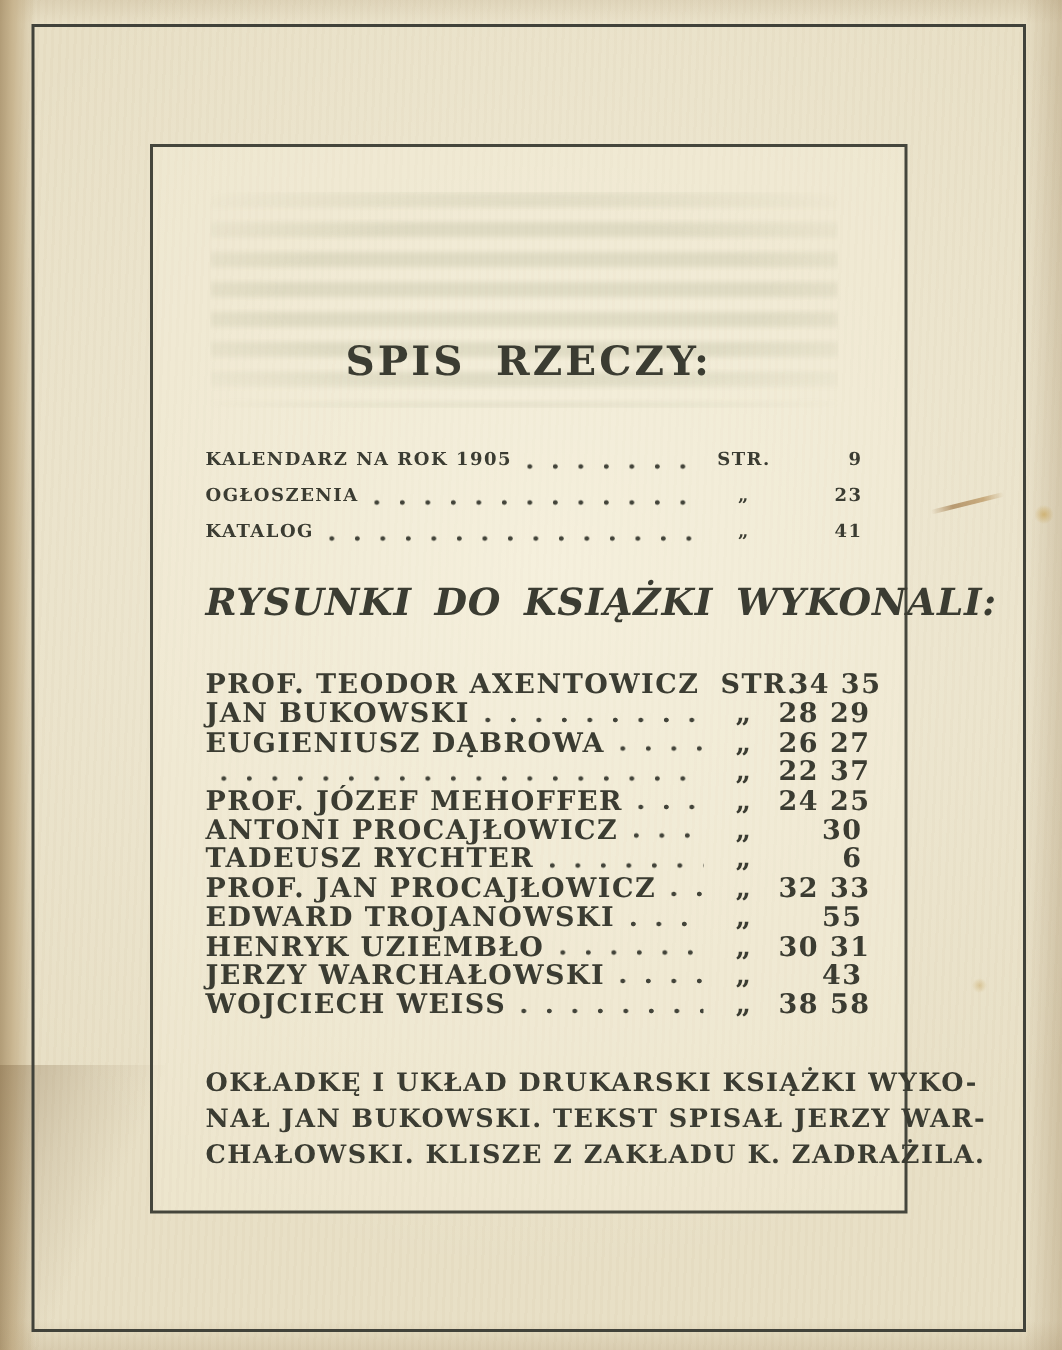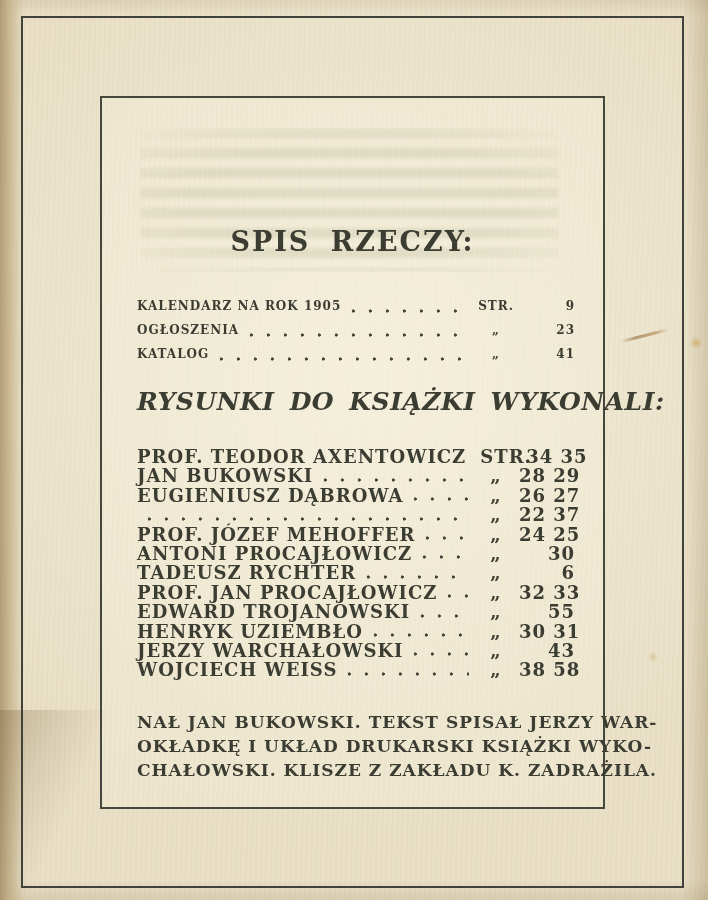--- a/index.html
+++ b/index.html
@@ -224,20 +224,20 @@
         <div class="row">
           <span class="label">WOJCIECH WEISS</span>
           <span class="leader"></span>
           <span class="ref">„</span>
           <span class="pages">38 58</span>
         </div>
       </div>
 
     <div class="colophon">
 
+        <div class="colophon-line">OKŁADKĘ I UKŁAD DRUKARSKI KSIĄŻKI WYKO-</div>
+
         <div class="colophon-line">NAŁ JAN BUKOWSKI. TEKST SPISAŁ JERZY WAR-</div>
-
-        <div class="colophon-line">OKŁADKĘ I UKŁAD DRUKARSKI KSIĄŻKI WYKO-</div>
 
         <div class="colophon-line">CHAŁOWSKI. KLISZE Z ZAKŁADU K. ZADRAŻILA.</div>
       </div>
   </div>
 </div>
 
 </body></html>

